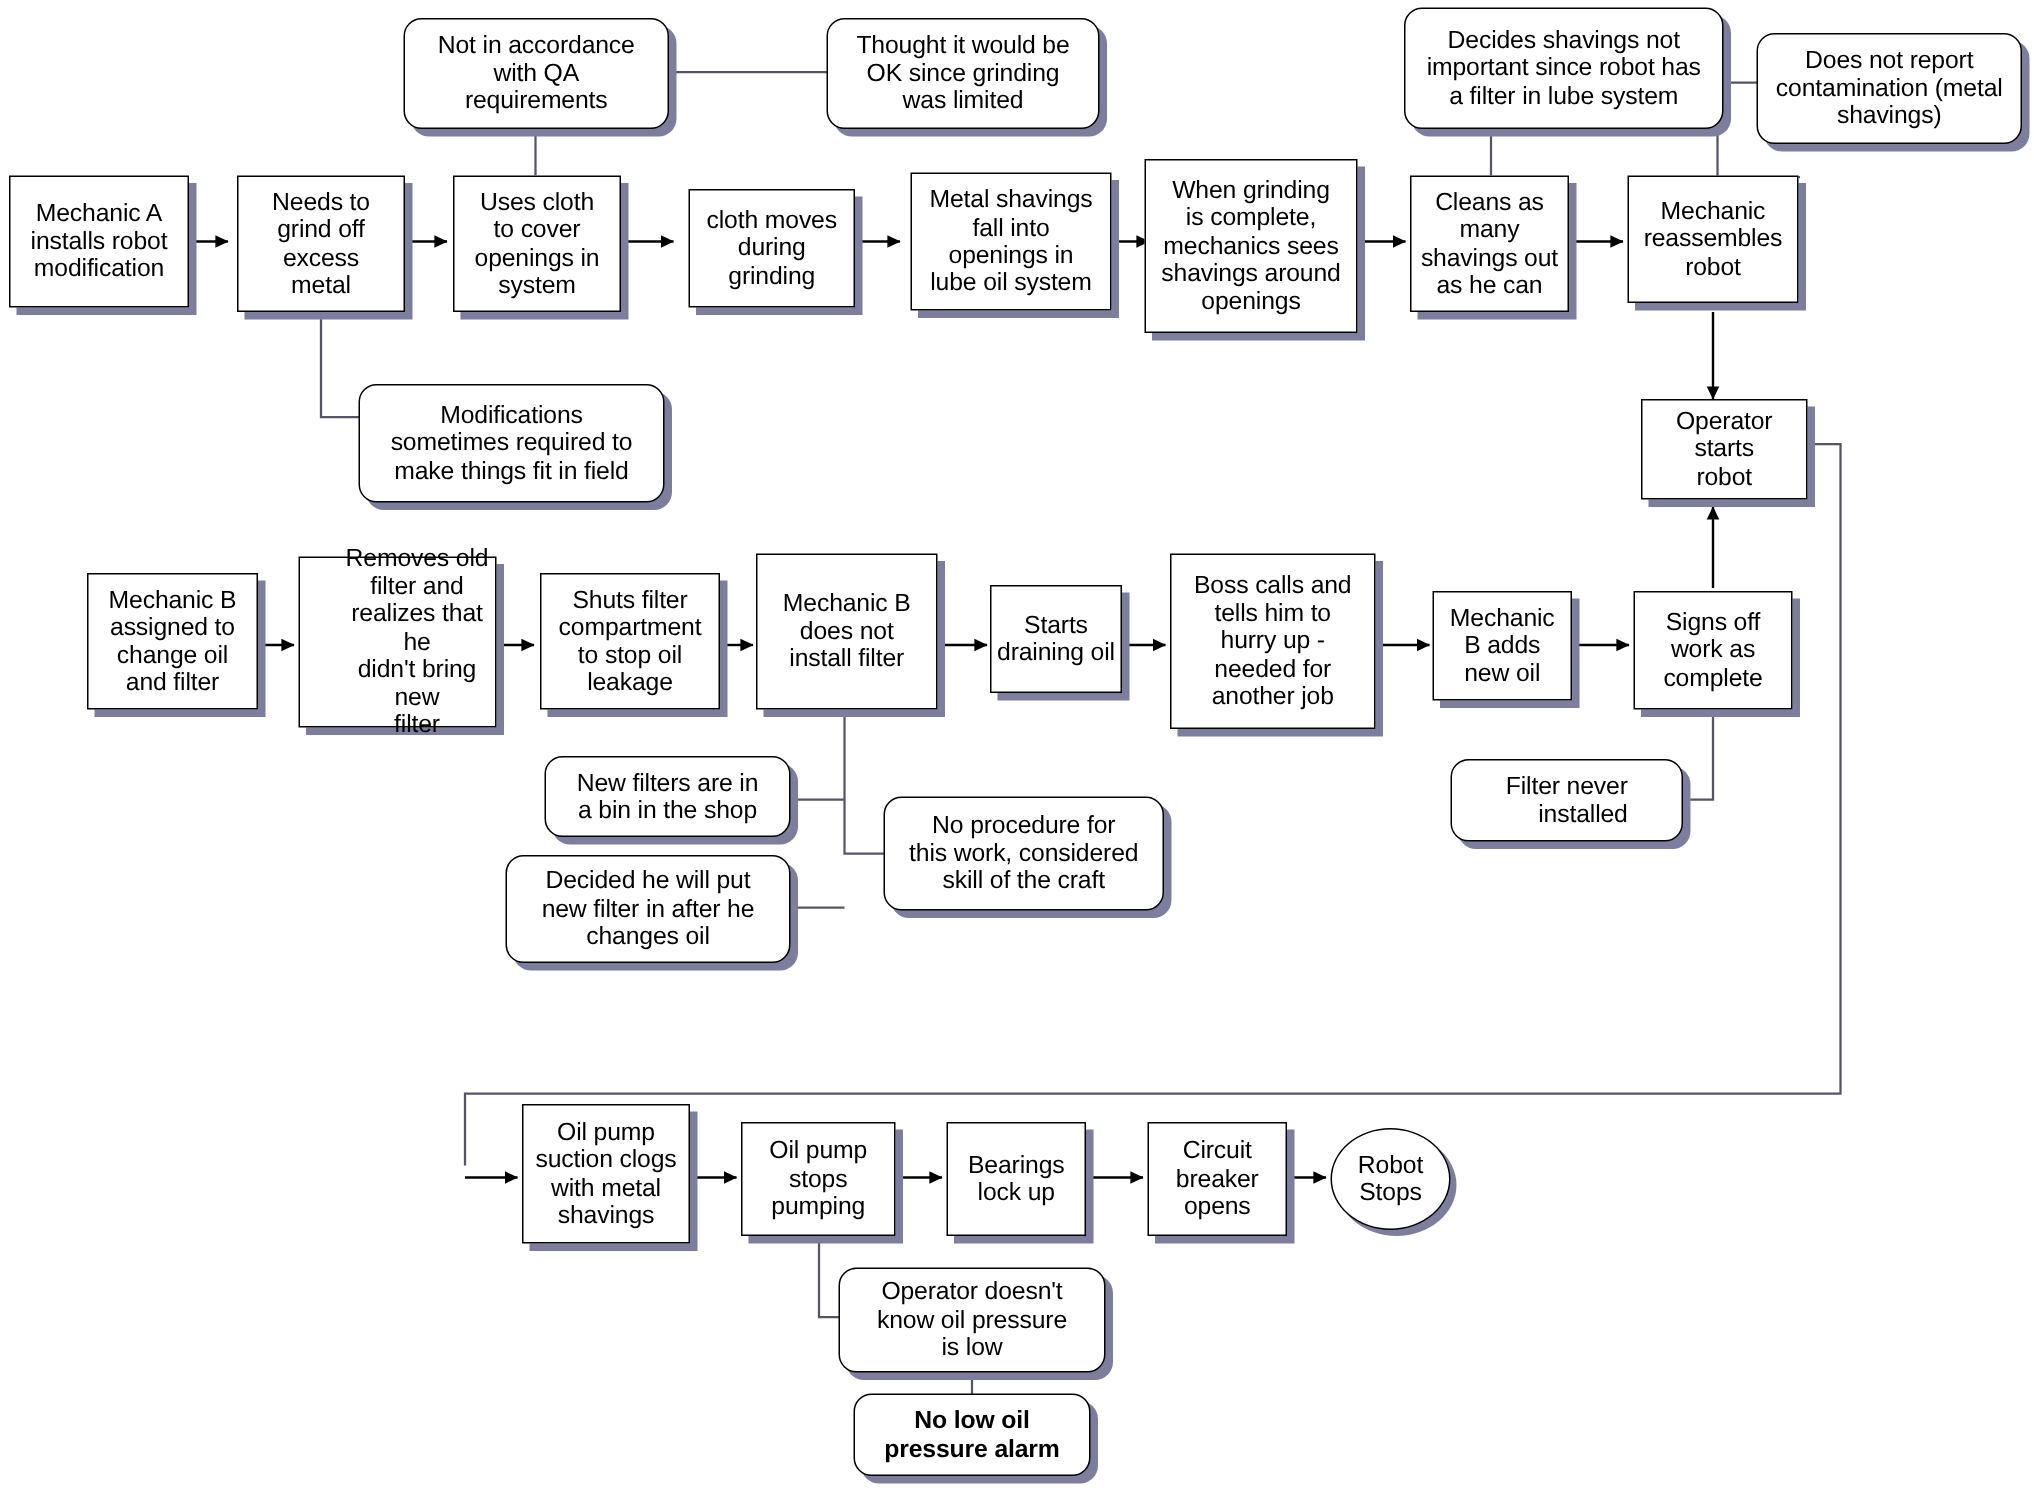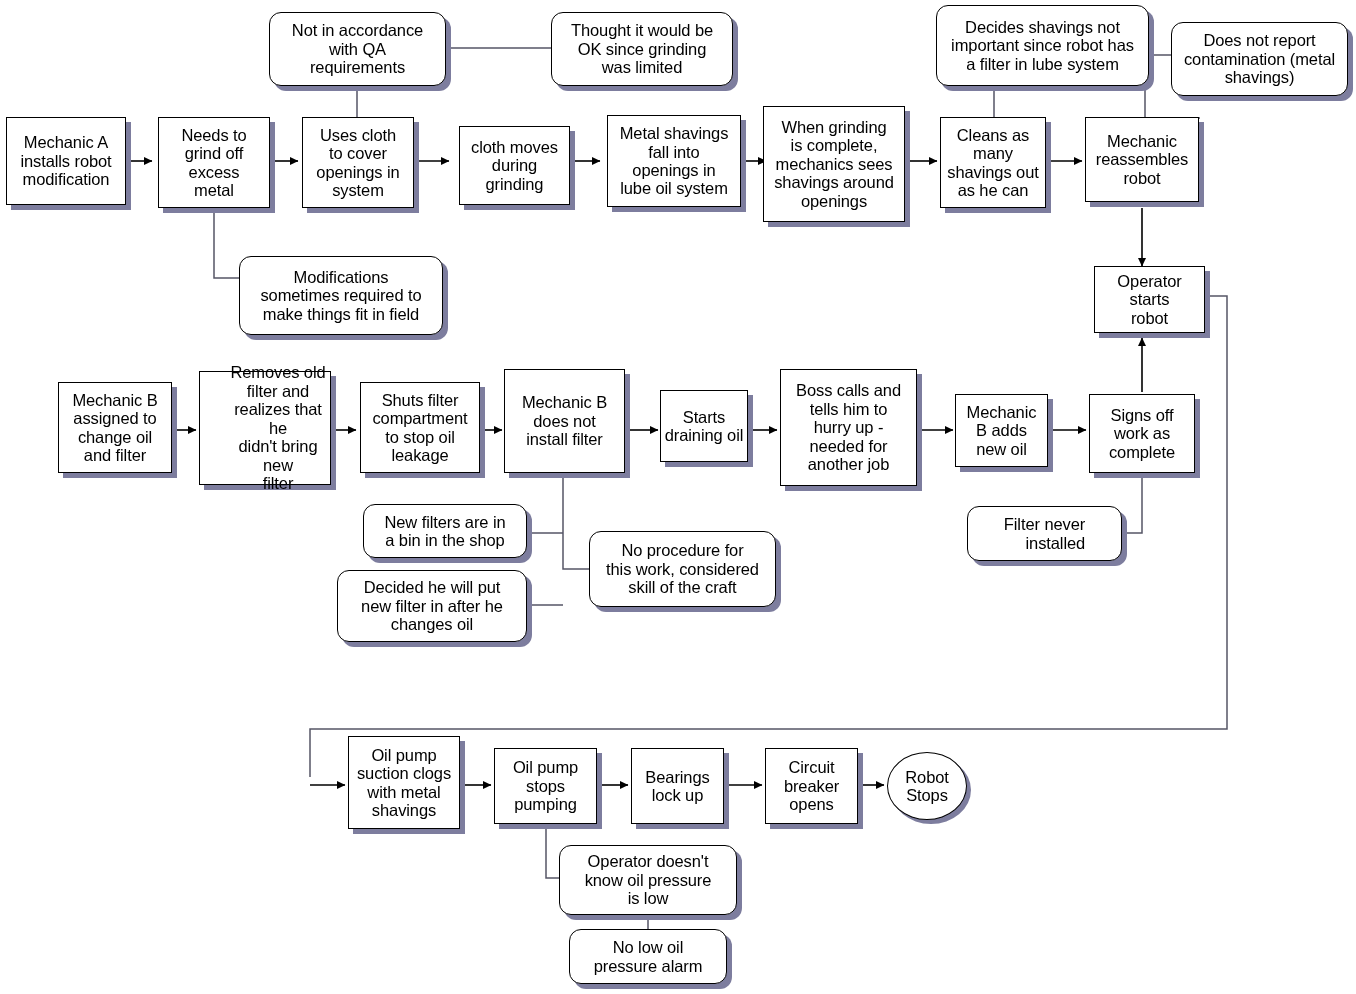--- a/index.html
+++ b/index.html
@@ -273,18 +273,18 @@
   <div class="node terminator" style="left:887px; top:752px; width:80px; height:68px;">
     <span class="txt">Robot
 Stops</span>
   </div>
 
   <div class="node callout" style="left:559px; top:845px; width:178px; height:70px;">
     <span class="txt">Operator doesn't
 know oil pressure
 is low</span>
   </div>
-  <div class="node callout" style="left:569px; top:929px; width:158px; height:55px;">
+  <div class="node callout" style="left:569px; top:929px; width:158px; height:55px;font-weight:bold;">
     <span class="txt">No low oil
 pressure alarm</span>
   </div>
 
 </div>
 
 </body></html>

